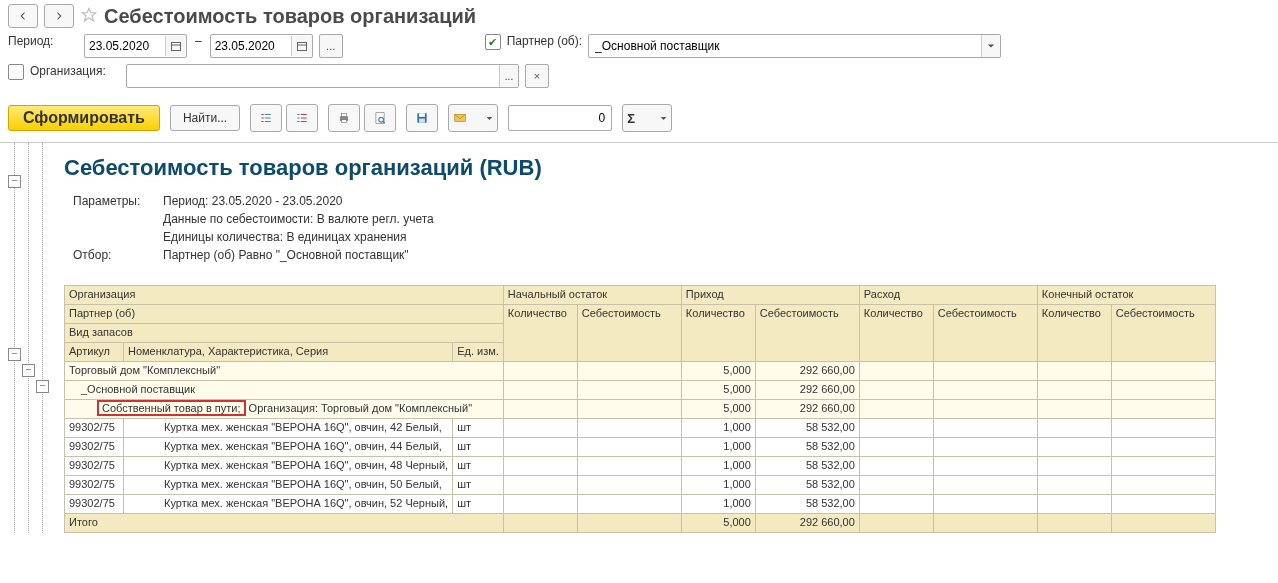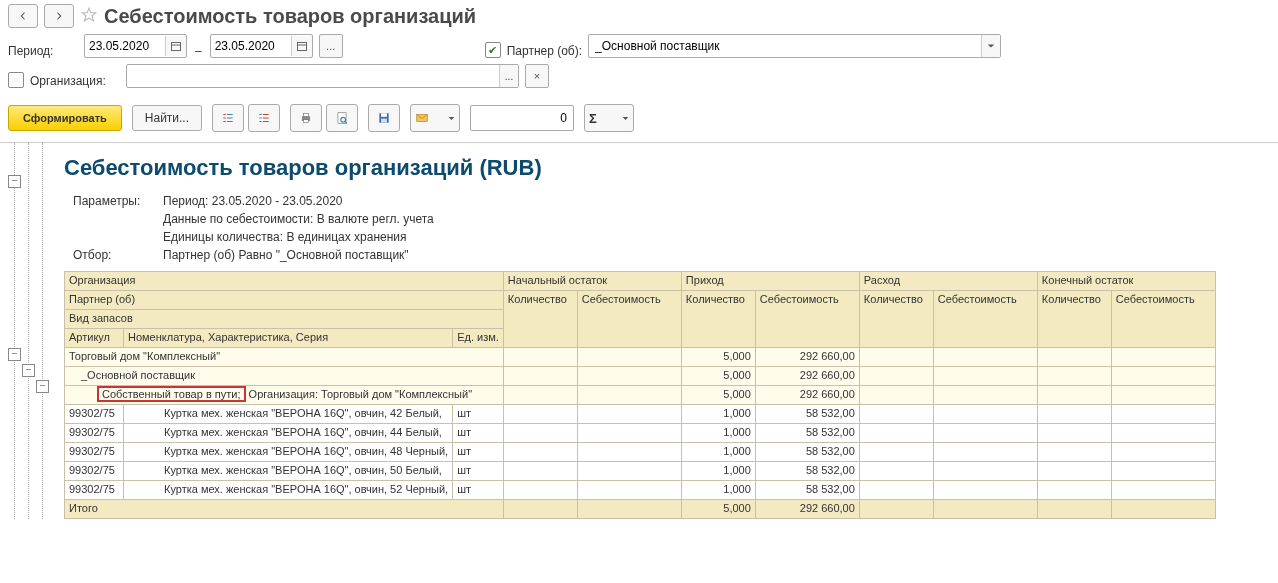--- a/index.html
+++ b/index.html
@@ -5,56 +5,56 @@
   html,body{margin:0;padding:0;font-family:Arial,sans-serif;font-size:12px;color:#333;background:#fff}
   .page{width:1278px}
   
   .titlebar{display:flex;align-items:center;gap:6px;padding:4px 8px}
   .nav-btn{width:28px;height:22px;border:1px solid #aaa;border-radius:3px;background:#f7f7f7;display:flex;align-items:center;justify-content:center;cursor:pointer}
   .nav-btn svg{width:12px;height:12px;fill:#555}
   .star-icon svg{width:18px;height:18px;fill:none;stroke:#bbb;stroke-width:1.5}
   .title{font-size:20px;font-weight:bold;color:#4a4a4a}
   
   .filters{padding:2px 8px 6px 8px}
-  .frow{display:flex;align-items:flex-end;gap:6px;margin-bottom:6px}
+  .frow{display:flex;align-items:flex-start;gap:6px;margin-bottom:6px}
   .lbl{min-width:70px}
   .lbl2{min-width:90px}
   .date-field{display:flex;align-items:center;border:1px solid #aaa;border-radius:2px;height:22px;background:#fff}
   .date-field input{border:none;width:72px;padding:0 4px;font-size:12px;outline:none}
   .cal-btn{width:20px;height:20px;border:none;border-left:1px solid #ccc;background:#f7f7f7;display:flex;align-items:center;justify-content:center;cursor:pointer}
   .dash{padding:0 2px}
   .sq-btn{width:22px;height:22px;border:1px solid #aaa;border-radius:2px;background:#f7f7f7;display:flex;align-items:center;justify-content:center;cursor:pointer;font-size:11px;color:#555}
   .checkbox{width:14px;height:14px;border:1px solid #888;display:flex;align-items:center;justify-content:center;border-radius:2px;background:#fff;cursor:pointer}
   .checkbox.checked::after{content:"✔";font-size:11px;color:#2a7a2a}
   .combo{display:flex;align-items:center;border:1px solid #aaa;border-radius:2px;height:22px;background:#fff}
   .combo input{border:none;padding:0 6px;font-size:12px;outline:none}
   .combo .dd{width:18px;height:100%;border-left:1px solid #ccc;background:#f7f7f7;display:flex;align-items:center;justify-content:center;cursor:pointer}
   .combo .dd svg{width:8px;height:8px;fill:#555}
   .partner-combo input{width:380px}
   .org-combo input{width:360px}
   
   .toolbar{display:flex;align-items:center;gap:10px;padding:4px 8px 8px 8px}
   .tb-group{display:flex;align-items:center;gap:4px}
-  .yellow-btn{height:26px;padding:0 14px;border:1px solid #c9a800;border-radius:3px;background:linear-gradient(#ffe97a,#f9d000);font-weight:bold;font-size:11px;cursor:pointer;color:#333}
+  .yellow-btn{height:26px;padding:0 14px;border:1px solid #c9a800;border-radius:3px;background:linear-gradient(#ffe97a,#f9d000);font-weight:bold;font-size:16px;cursor:pointer;color:#333}
   .tb-btn{height:26px;padding:0 12px;border:1px solid #aaa;border-radius:3px;background:#f7f7f7;font-size:12px;cursor:pointer;display:flex;align-items:center;gap:4px;color:#333}
   .icon-btn{width:30px;height:26px;border:1px solid #aaa;border-radius:3px;background:#f7f7f7;display:flex;align-items:center;justify-content:center;cursor:pointer;position:relative}
   .icon-btn.wdd{width:40px;justify-content:space-between;padding:0 4px}
   .icon-btn svg{width:14px;height:14px}
   .num-input{width:90px;height:24px;border:1px solid #aaa;border-radius:2px;text-align:right;padding:0 6px;font-size:12px}
   
   .report-wrap{display:flex;border-top:1px solid #ccc;margin-top:2px}
   .gutter{width:56px;border-right:none;position:relative}
   .gutter-line{position:absolute;top:0;bottom:0;border-left:1px dotted #aaa}
   .tree-toggle{position:absolute;width:11px;height:11px;border:1px solid #888;background:#fff;font-size:9px;line-height:9px;text-align:center;cursor:pointer;color:#555}
   .report{flex:1;padding:8px 0 0 0;overflow:auto}
   .rpt-title{font-size:22px;font-weight:bold;color:#0c4a6e;padding:4px 8px 10px 8px}
   .meta-tbl td{padding:1px 4px;vertical-align:top;font-size:12px}
   .meta-tbl td.k{width:80px}
   
-  table.grid{border-collapse:collapse;margin-top:6px}
+  table.grid{border-collapse:collapse;margin-top:20px}
   table.grid td,table.grid th{border:1px solid #c8c0a8;padding:2px 4px;font-size:11px;white-space:nowrap;text-align:left;vertical-align:top;height:14px}
   table.grid .hdr{background:#f3eac2;font-weight:normal}
   table.grid .num{text-align:right}
   table.grid .grp0{font-weight:normal;background:#fffcec}
   table.grid .grp1{background:#fffcec}
   table.grid .grp2{background:#fffcec}
   table.grid .highlight{border:2px solid #c33;padding:0 3px}
   table.grid .total{font-weight:normal;background:#f3eac2}
   .desc-cell{white-space:normal;width:260px}
   .art-col{width:50px}

